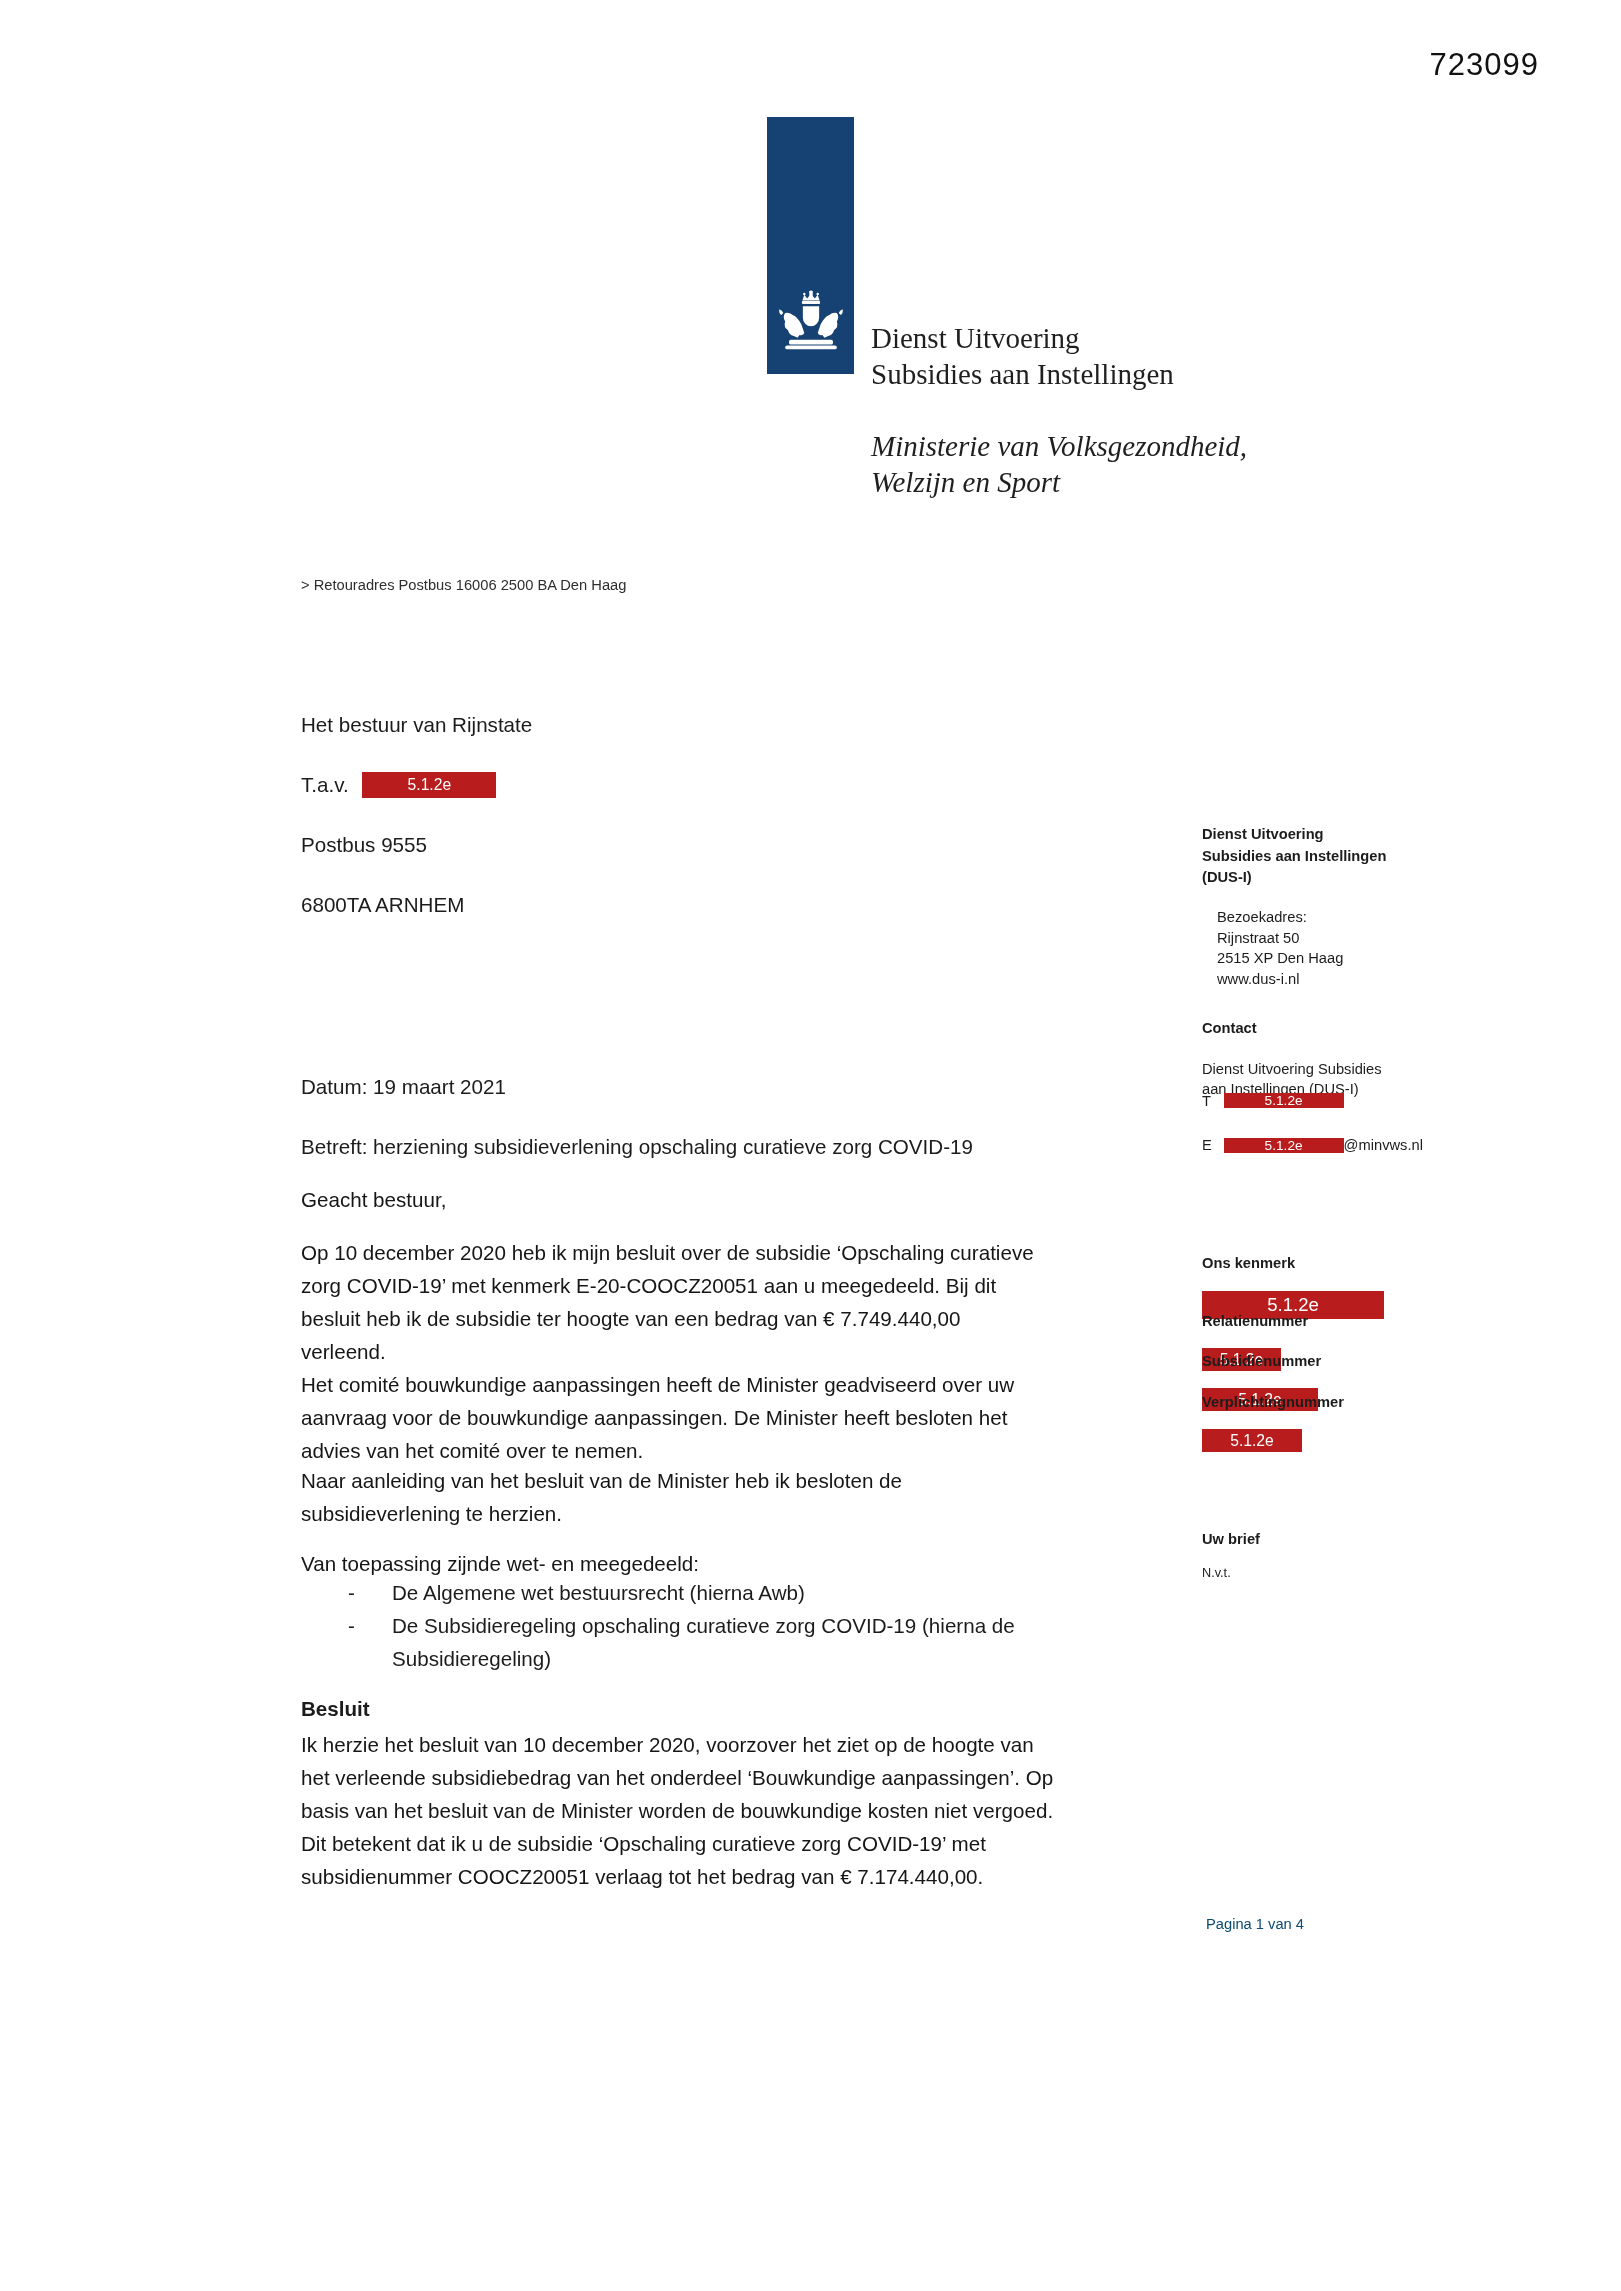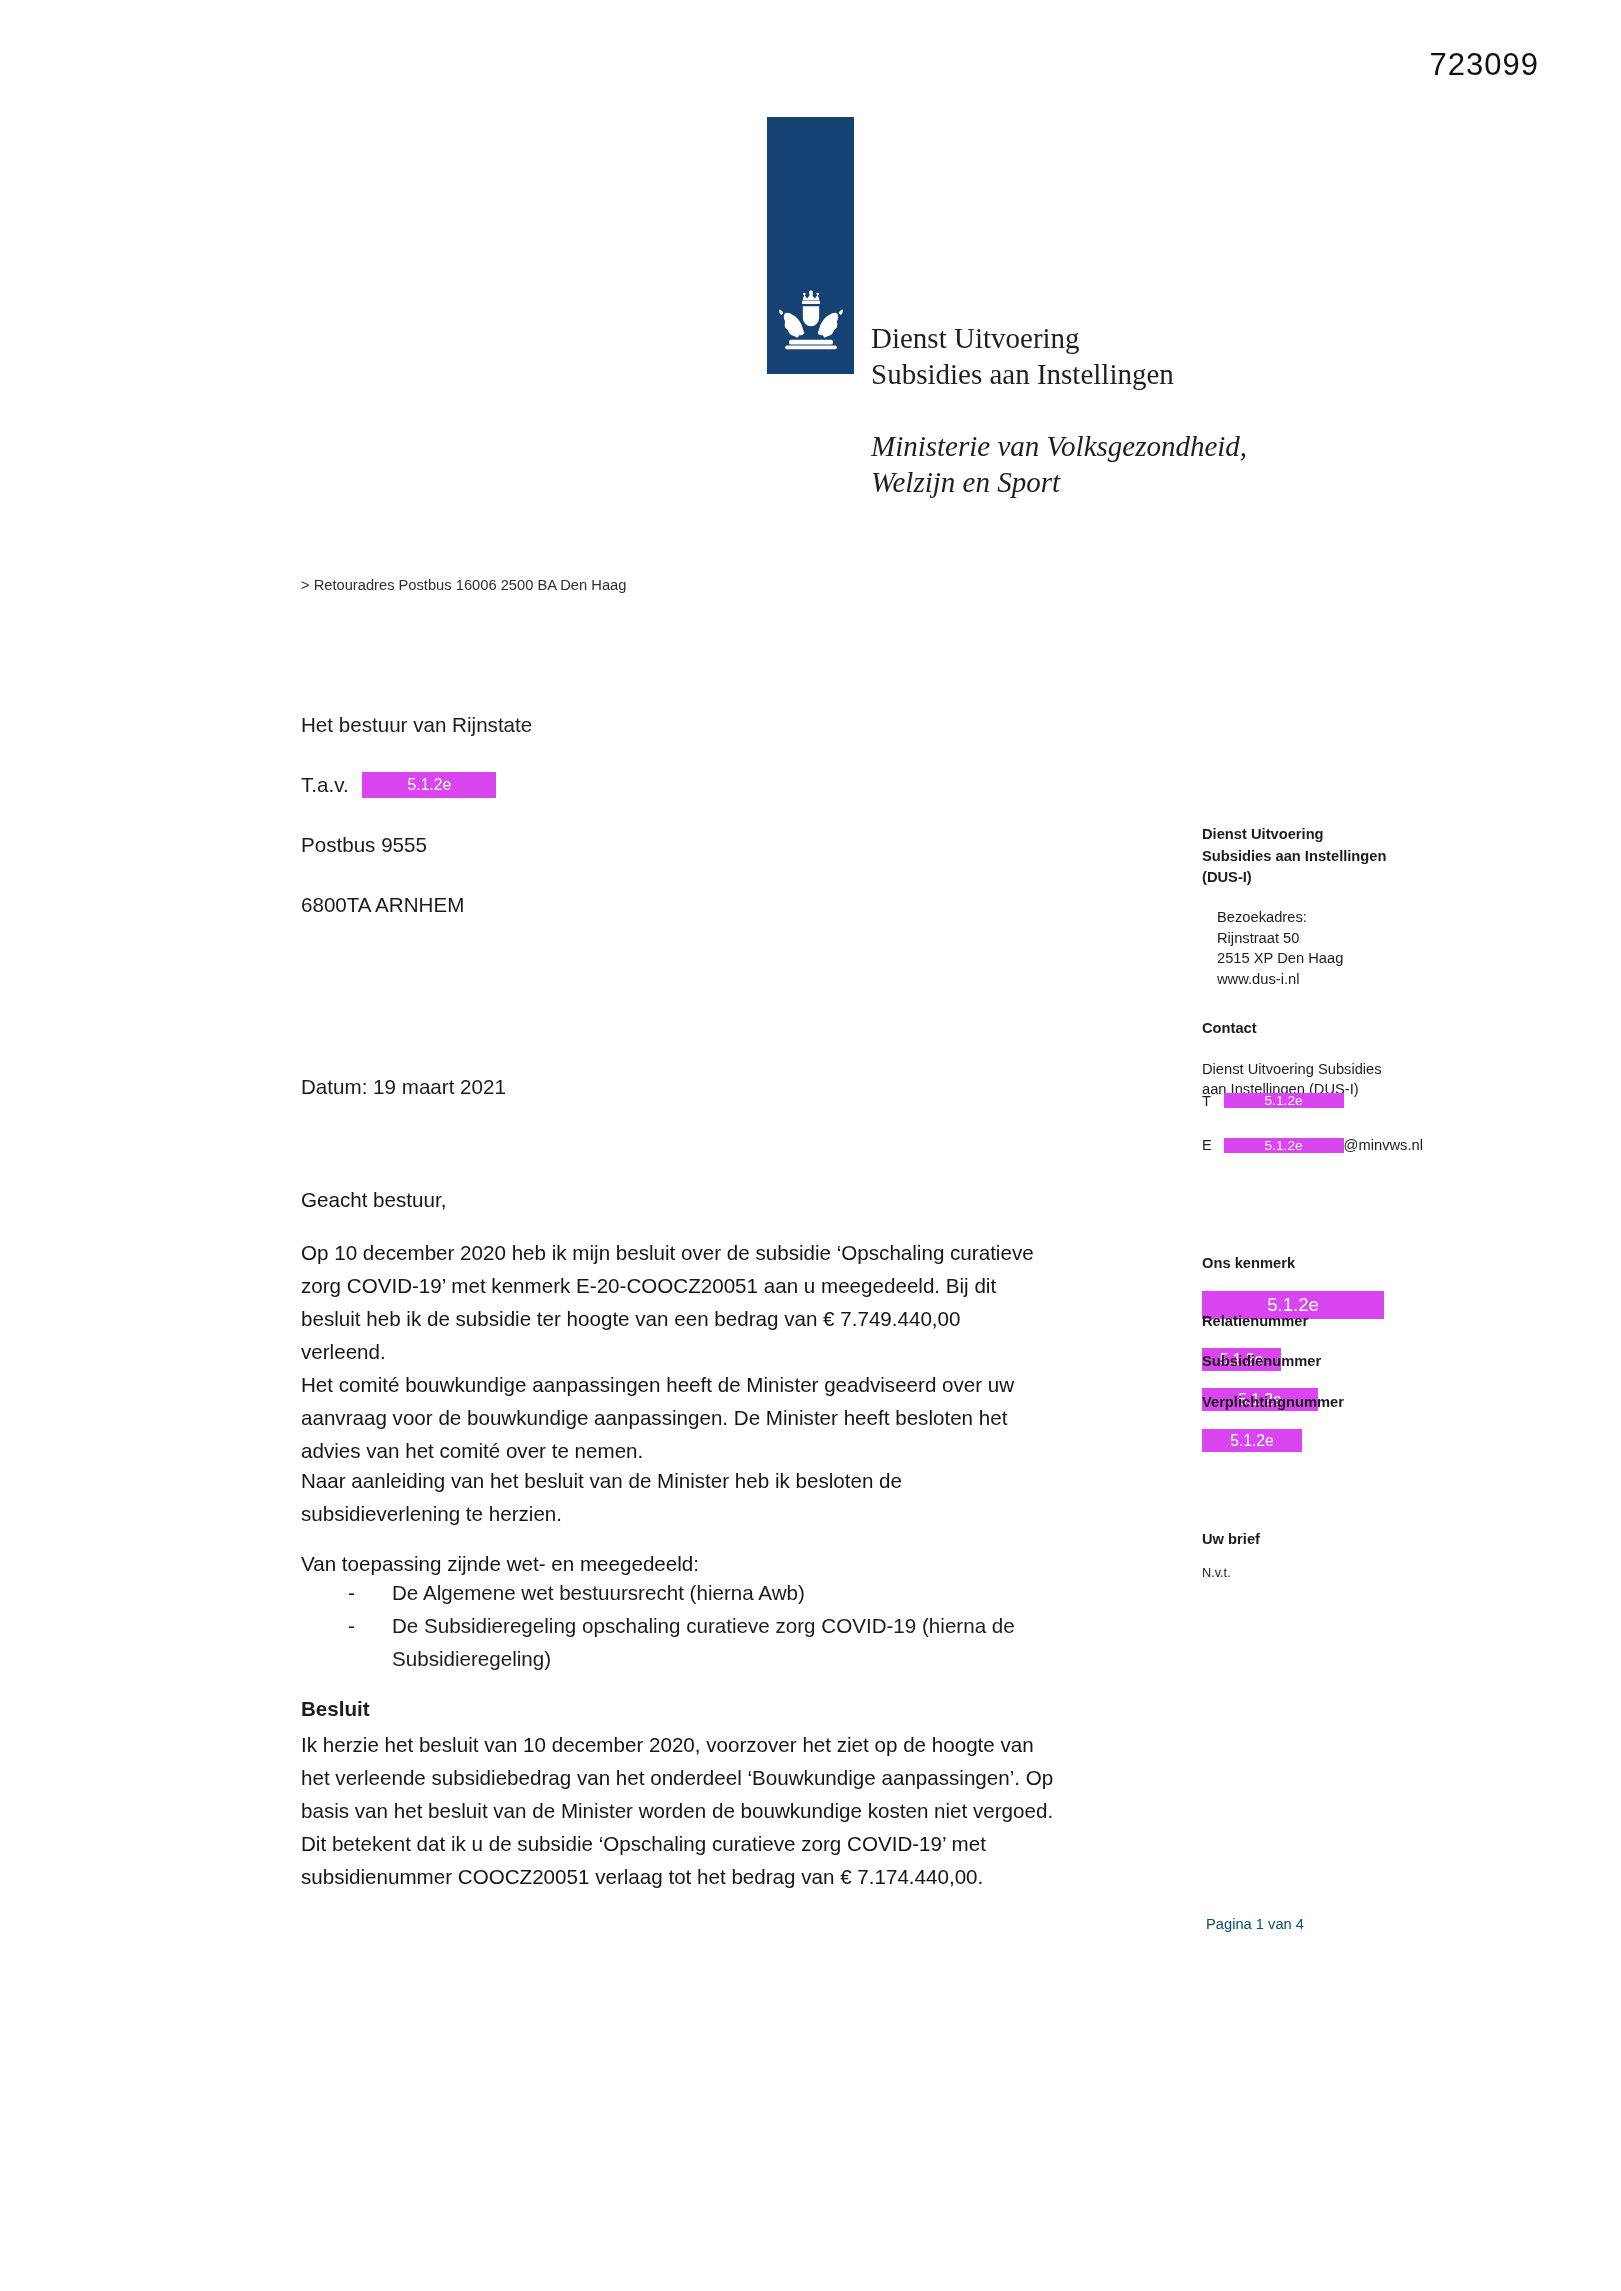--- a/index.html
+++ b/index.html
@@ -12,21 +12,21 @@
   .coat{position:absolute;left:50%;transform:translateX(-50%);bottom:15.7px;width:67px;height:69px;}
   .logo-text{position:absolute;left:871px;top:284px;font-family:"Liberation Serif",serif;font-size:29px;line-height:36px;color:#1f1f1f;white-space:pre-line;}
   .logo-text .ministry{font-style:italic;}
 
   .retouradres{position:absolute;left:301px;top:577px;font-size:14.7px;color:#2e2e2e;}
 
   .recipient{position:absolute;left:301px;top:680px;font-size:20.6px;line-height:30px;white-space:pre-line;}
   .tav-row{display:flex;align-items:center;height:30px;}
   .tav-row .lbl{margin-right:13.7px;}
 
-  .redact{background:#d946ef;color:#ffffff;display:flex;align-items:center;justify-content:center;font-size:15.7px;}
+  .redact{background:#b91c1c;color:#ffffff;display:flex;align-items:center;justify-content:center;font-size:15.7px;}
   .redact.tav{width:134px;height:25.5px;}
 
   .sb{position:absolute;left:1202px;font-size:14.7px;color:#1c1c1c;white-space:pre-line;}
   .sb-org{top:824px;font-weight:bold;line-height:21.6px;}
   .sb-visit{top:907px;line-height:20.6px;margin-left:15px;}
   .sb-contact{top:997px;line-height:20.6px;}
   .sb-contact .hdr{font-weight:bold;}
   .sb-phone{top:1074px;}
   .pe-row{display:flex;align-items:center;margin-bottom:6.9px;height:21.6px;}
   .pe-row .pe-lbl{width:21.6px;}
@@ -155,20 +155,21 @@
     <div class="redact">5.1.2e</div>
   </div>
 
   <div class="sb sb-uwbrief">
     <div class="sb-label">Uw brief</div>
     <div class="val">N.v.t.</div>
   </div>
 
   <div class="meta">
     <div>Datum: 19 maart 2021</div>
+    <div>Betreft: herziening subsidieverlening opschaling curatieve zorg COVID-19</div>
   </div>
 
   <div class="salutation bodytext">Geacht bestuur,</div>
 
   <div class="p1 bodytext">Op 10 december 2020 heb ik mijn besluit over de subsidie ‘Opschaling curatieve
 zorg COVID-19’ met kenmerk E-20-COOCZ20051 aan u meegedeeld. Bij dit
 besluit heb ik de subsidie ter hoogte van een bedrag van € 7.749.440,00
 verleend.
 Het comité bouwkundige aanpassingen heeft de Minister geadviseerd over uw
 aanvraag voor de bouwkundige aanpassingen. De Minister heeft besloten het

